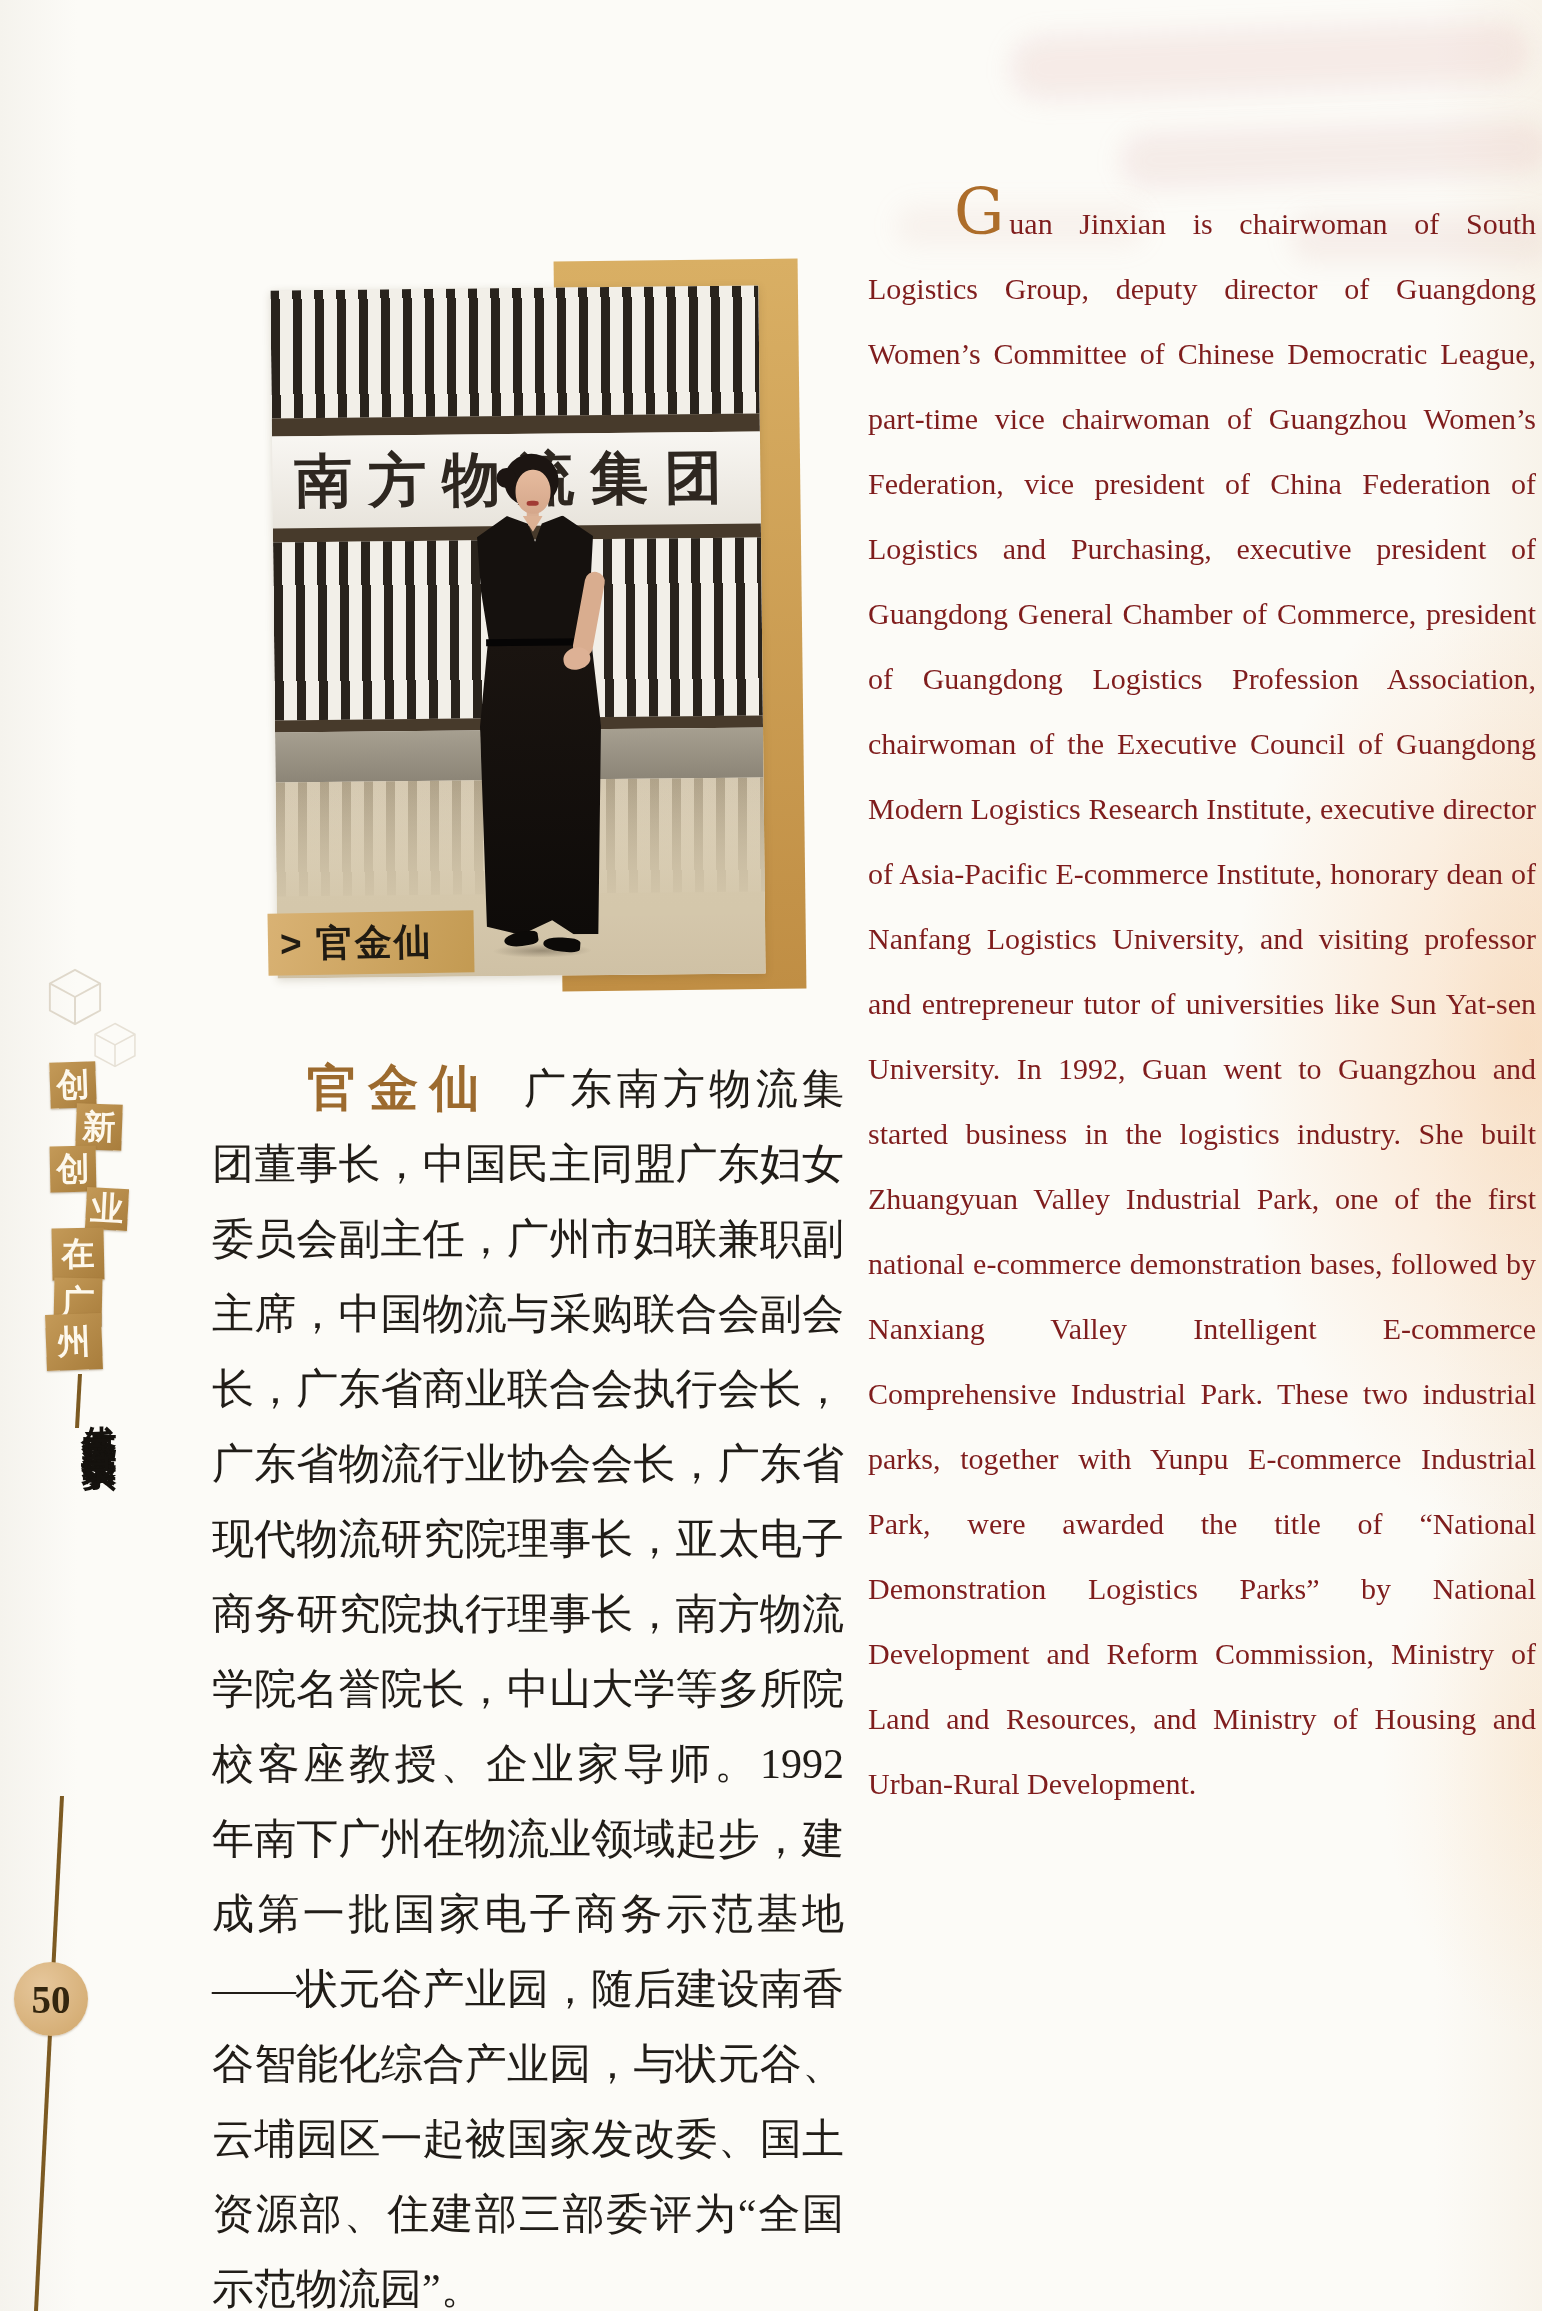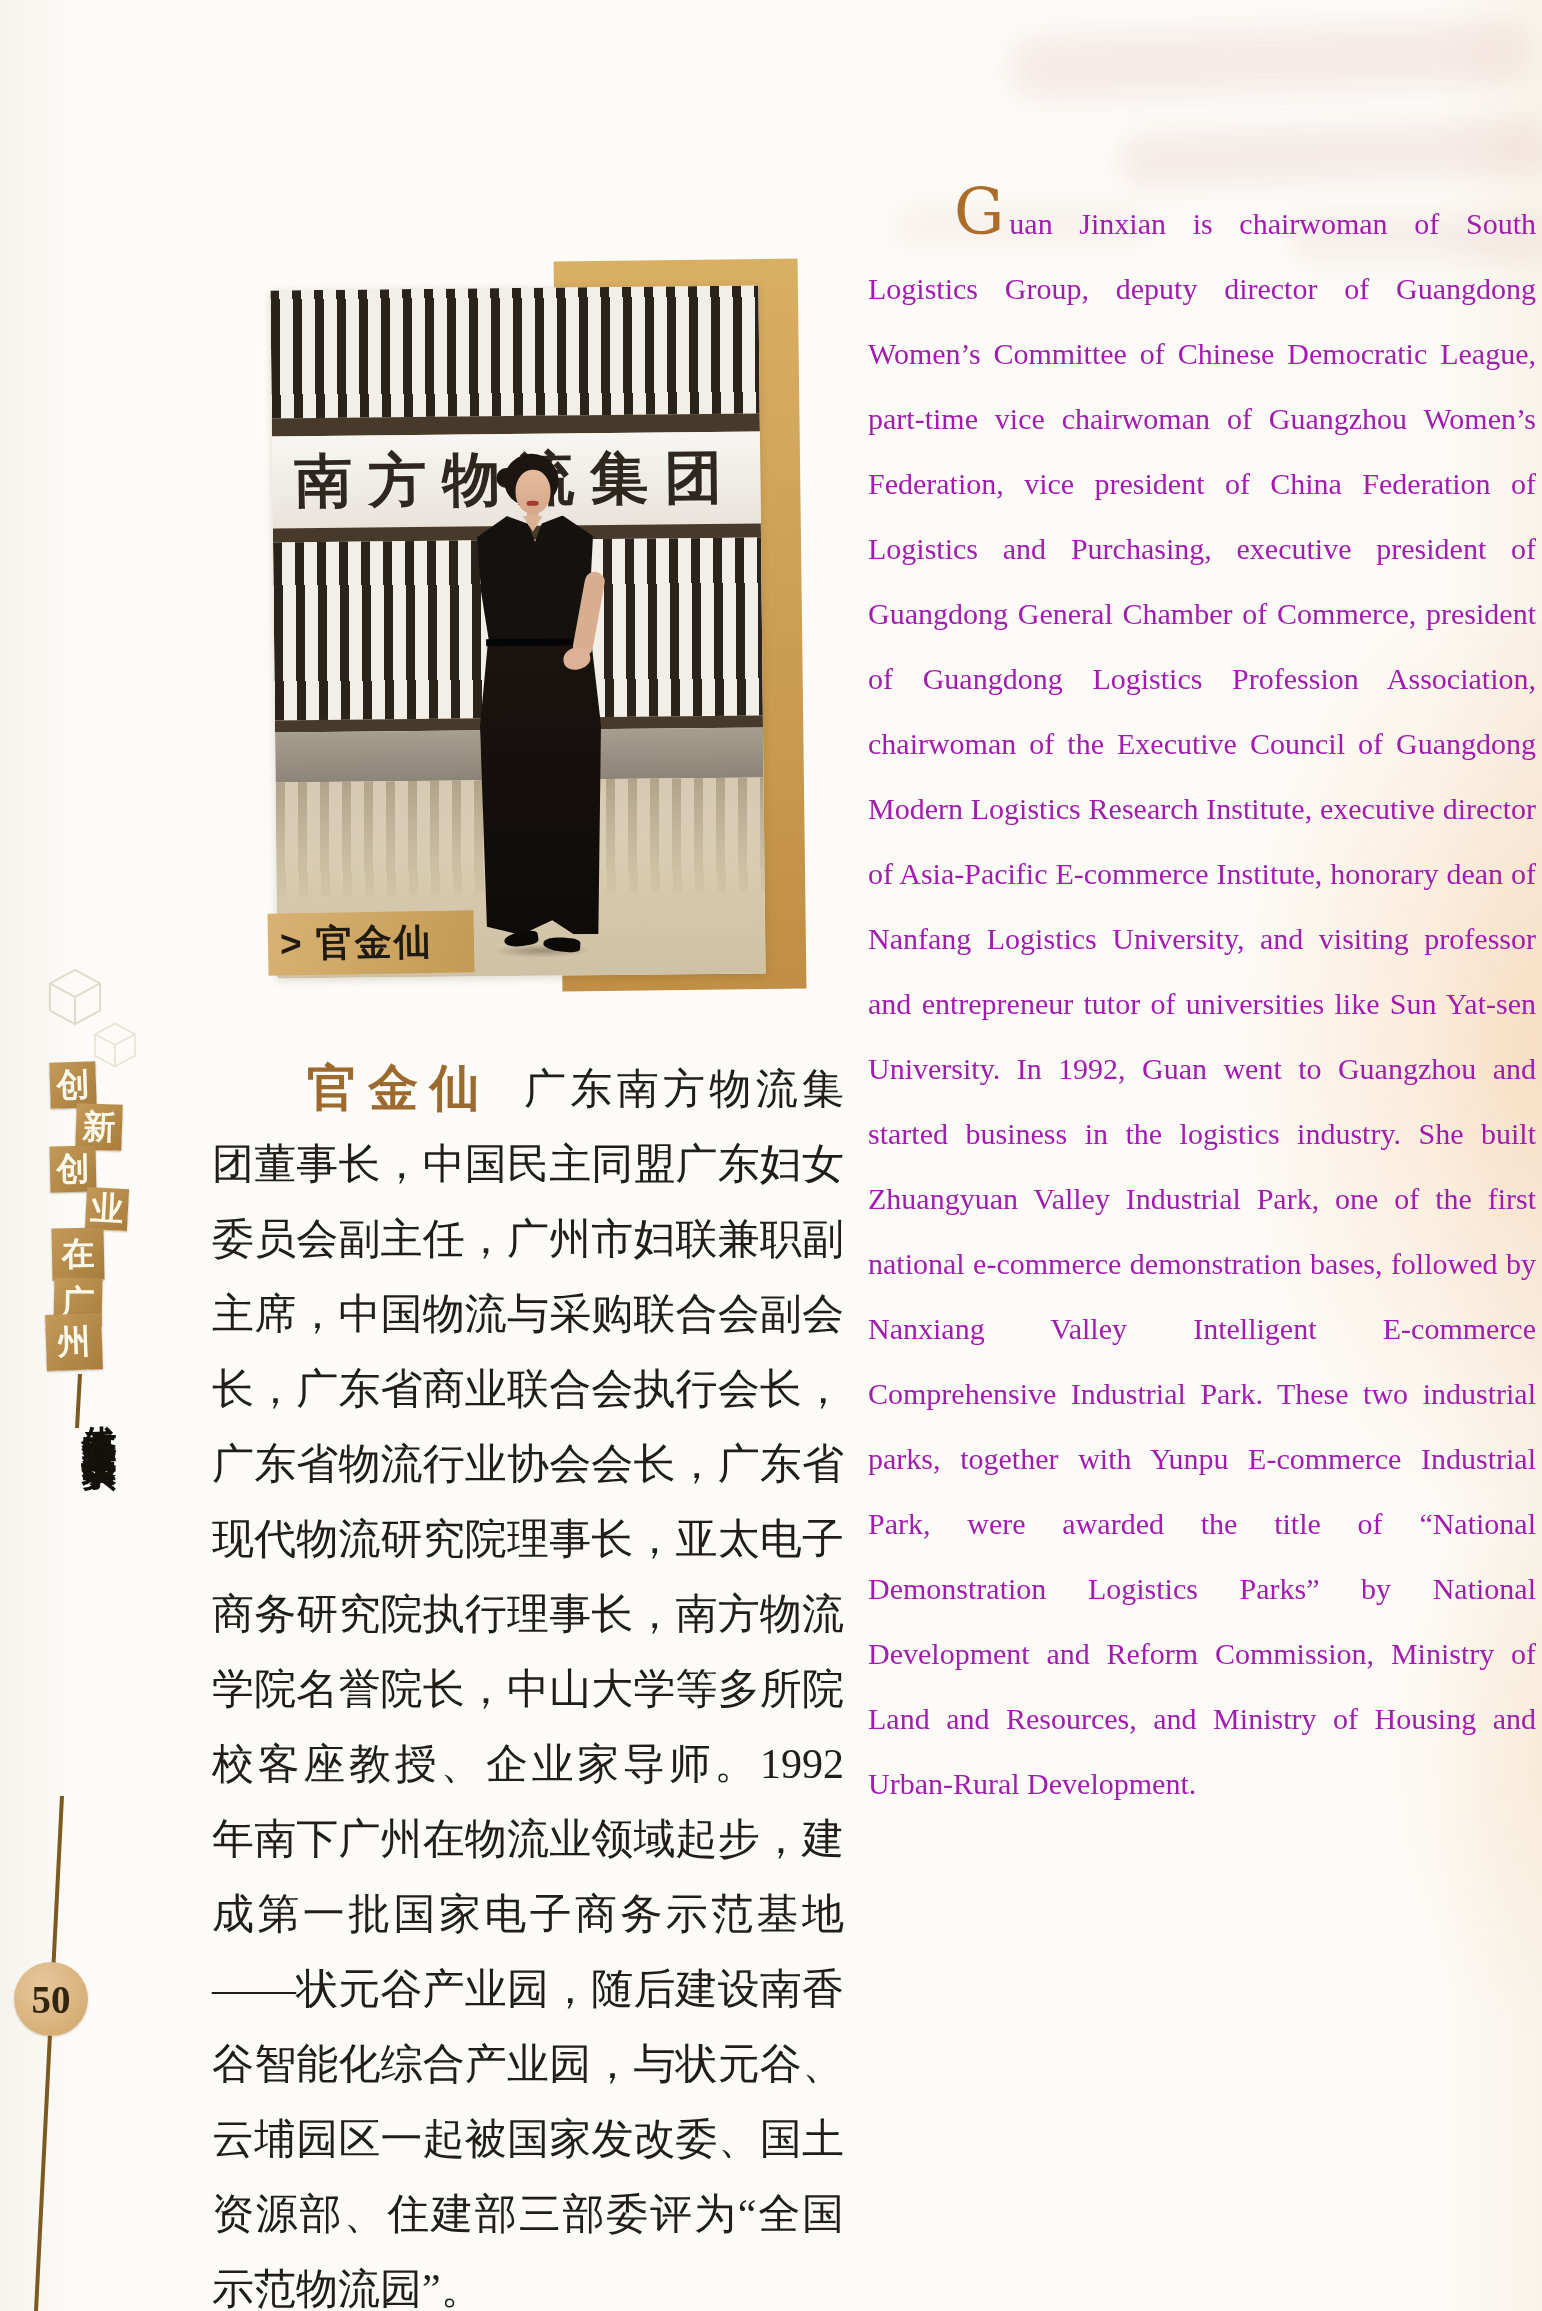--- a/index.html
+++ b/index.html
@@ -140,21 +140,21 @@
     font-family:"Liberation Serif","DejaVu Serif",serif;
   }
   .cn-name{
     font-size:50px; font-weight:700; color:var(--name-brown,#9c6a2e);
     letter-spacing:7px; margin-right:33px; line-height:1; vertical-align:-2px;
   }
 
   
   .en-col{
     position:absolute; left:868px; top:190px; width:668px;
-    font-size:30px; line-height:65px; color:#a21caf;
+    font-size:30px; line-height:65px; color:#7f1d1d;
     text-align:justify; text-indent:86px;
     font-family:"Liberation Serif","DejaVu Serif",serif;
   }
   .en-col::first-letter{
     font-size:63px; line-height:46px; color:var(--dropcap-brown,#ad6d2a);
     font-family:"DejaVu Serif",serif; padding-right:5px; font-weight:400;
   }
 </style>
 </head>
 <body>

